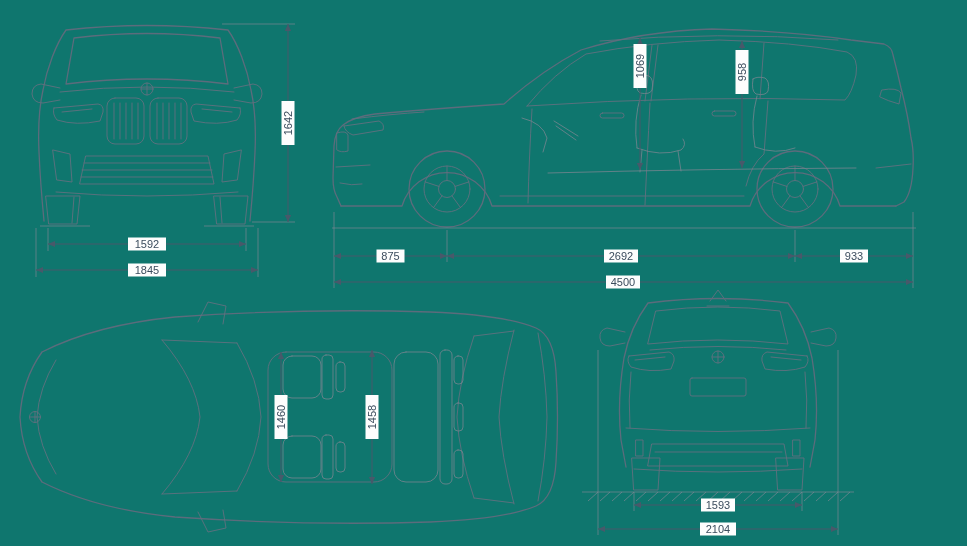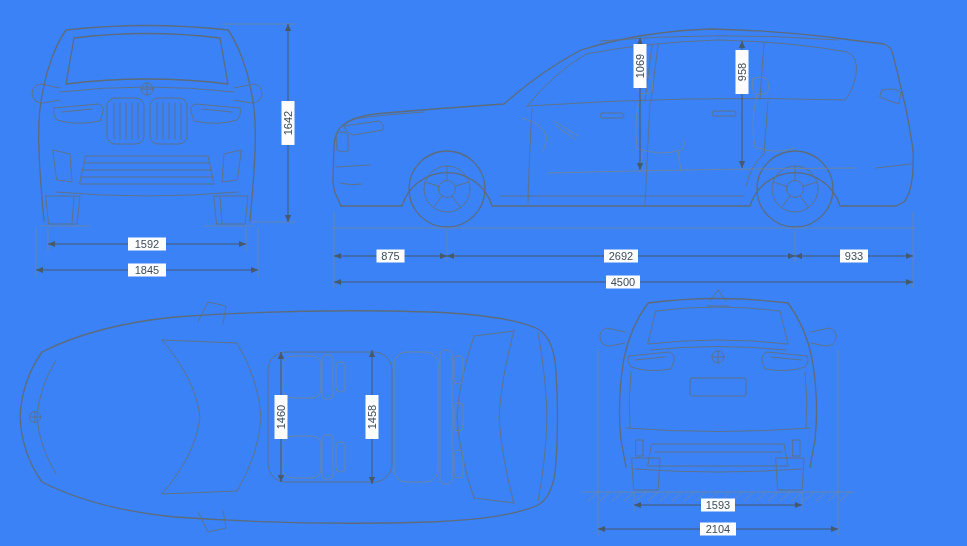--- a/index.html
+++ b/index.html
@@ -1,16 +1,16 @@
 <!DOCTYPE html>
 <html><head>
 <meta charset="utf-8">
 <style>
   html,body{margin:0;padding:0;background:#ffffff;}
-  .canvas{position:relative;width:967px;height:546px;background:#3b82f6;overflow:hidden;
+  .canvas{position:relative;width:967px;height:546px;background:#0f766e;overflow:hidden;
           font-family:"Liberation Sans",sans-serif;}
   svg{display:block}
   .s-main{fill:none;stroke:#5c6c7c;stroke-width:1.3;stroke-linecap:round;stroke-linejoin:round}
   .s-det {fill:none;stroke:#61707f;stroke-width:0.9;stroke-linecap:round;stroke-linejoin:round}
   .s-int {fill:none;stroke:#76858f;stroke-width:0.8;stroke-linecap:round;stroke-linejoin:round}
   .s-dim {fill:none;stroke:#48596a;stroke-width:1}
   .s-ext {fill:none;stroke:#7b8893;stroke-width:0.7}
   .lbl{font-family:"Liberation Sans",sans-serif;font-size:11px;fill:#3b4c5d}
   .bg{fill:#fdfdfd;stroke:none}
 </style>

